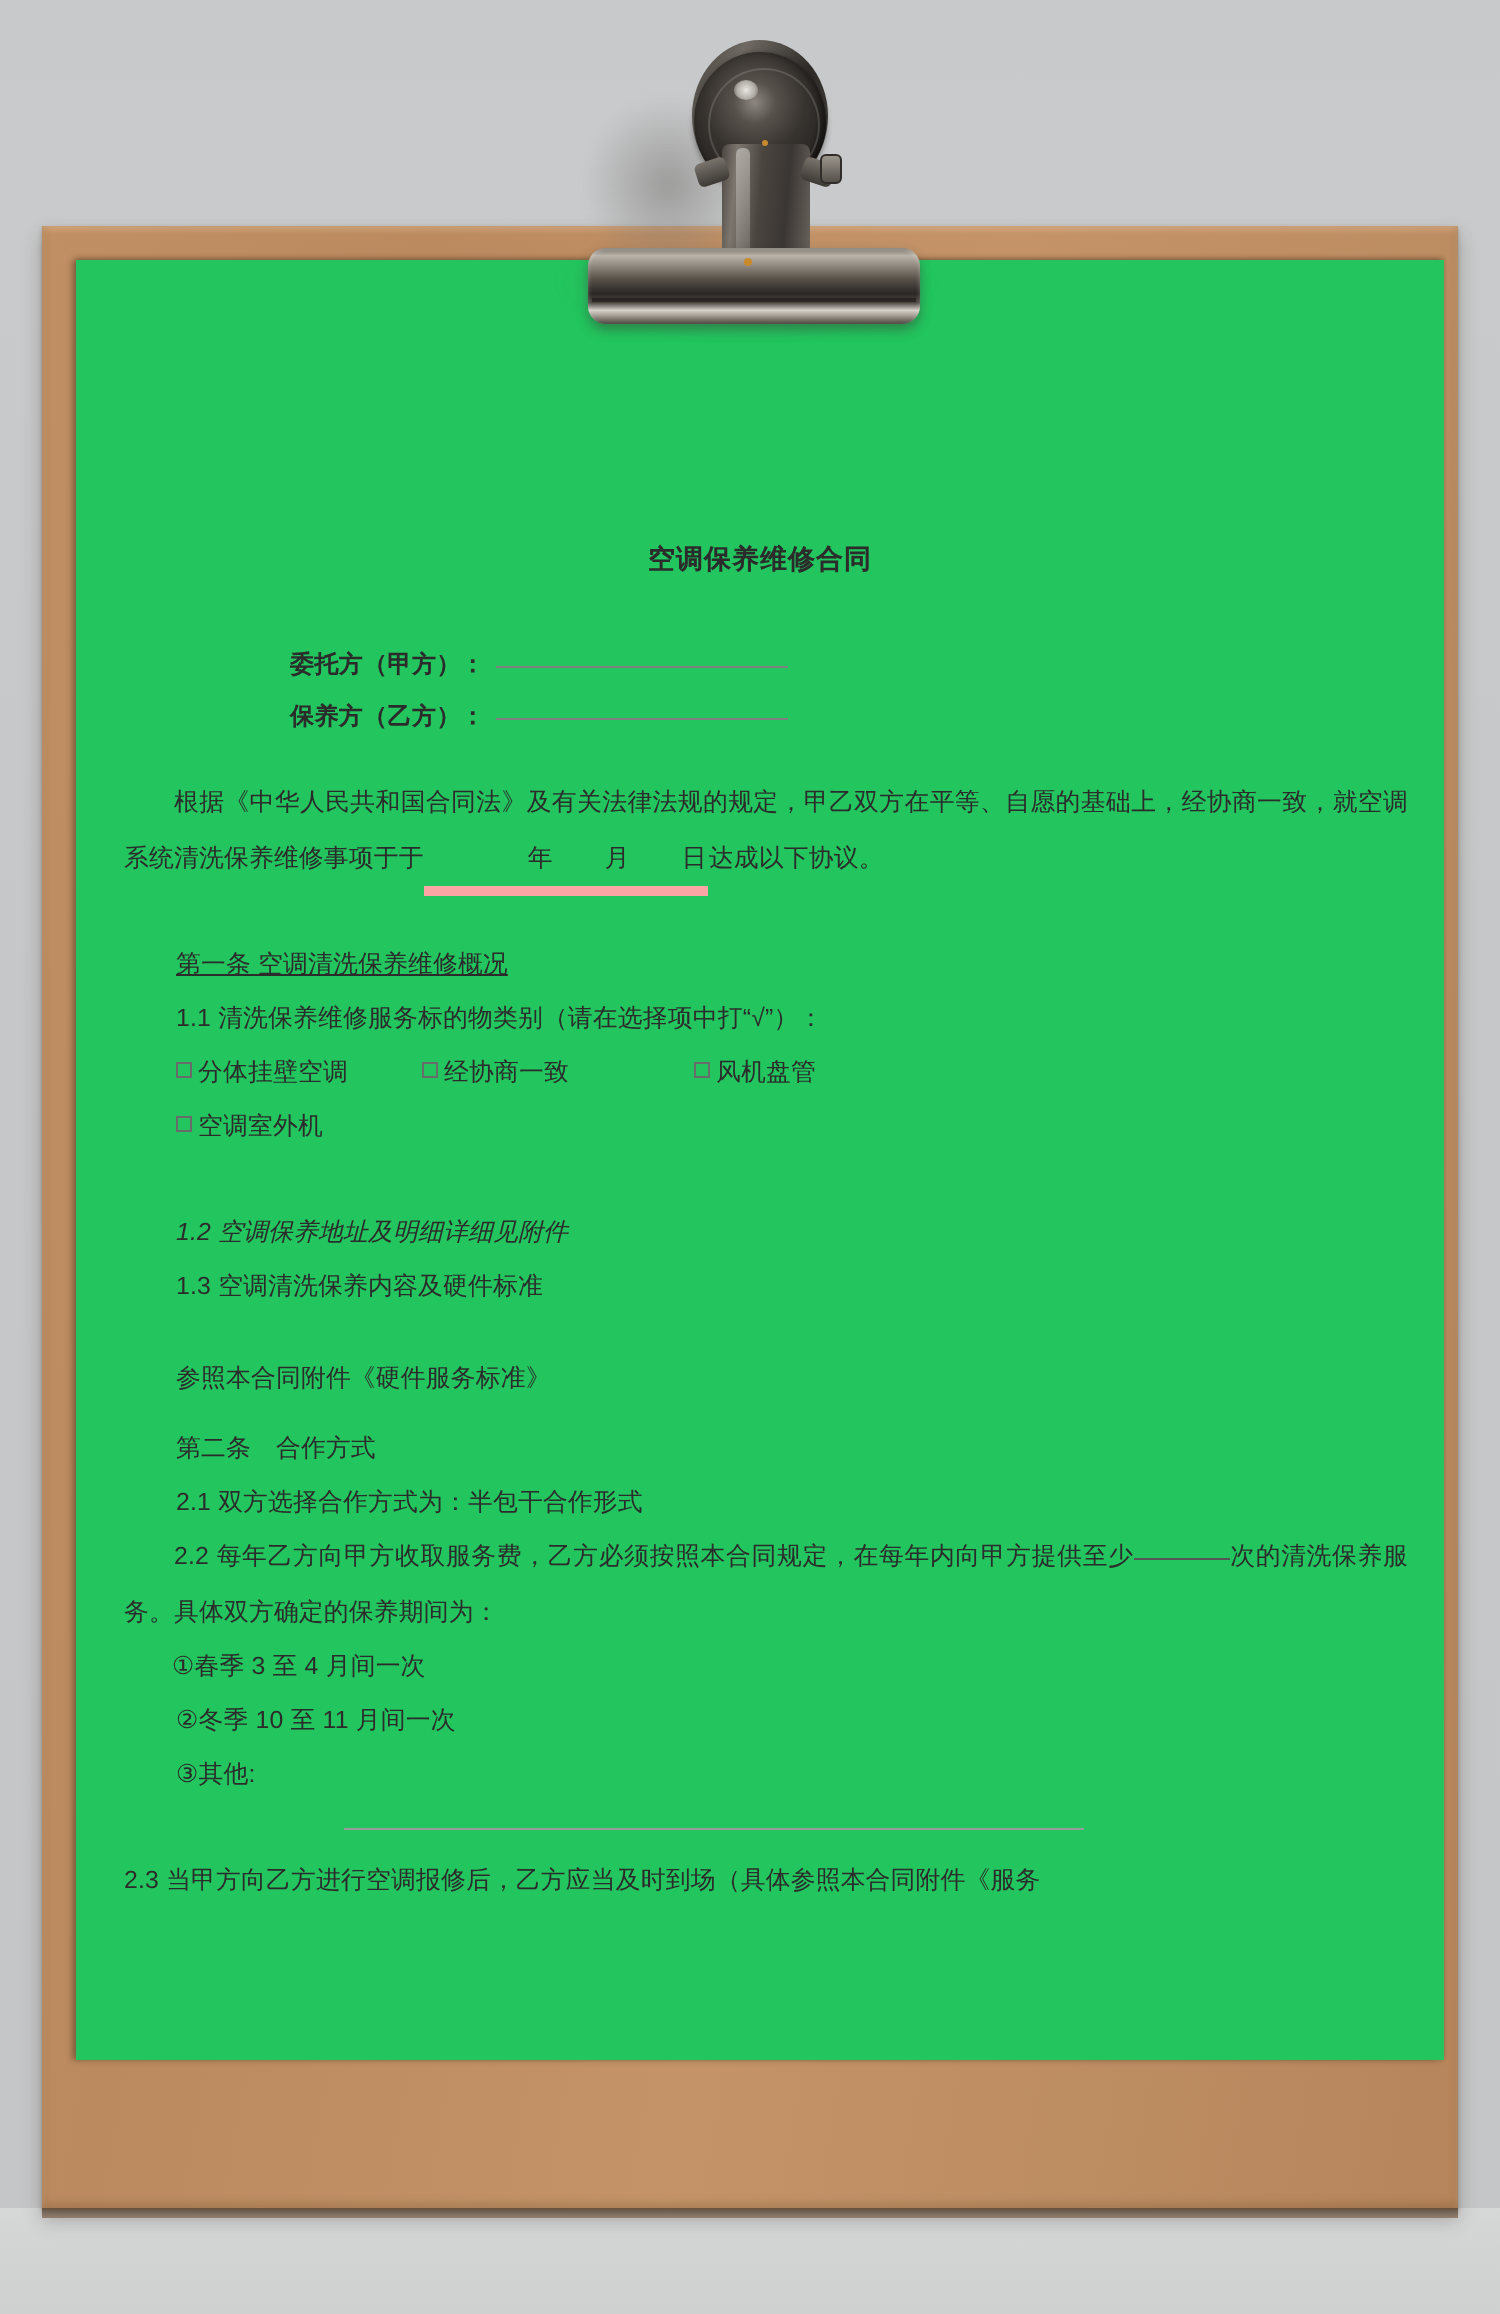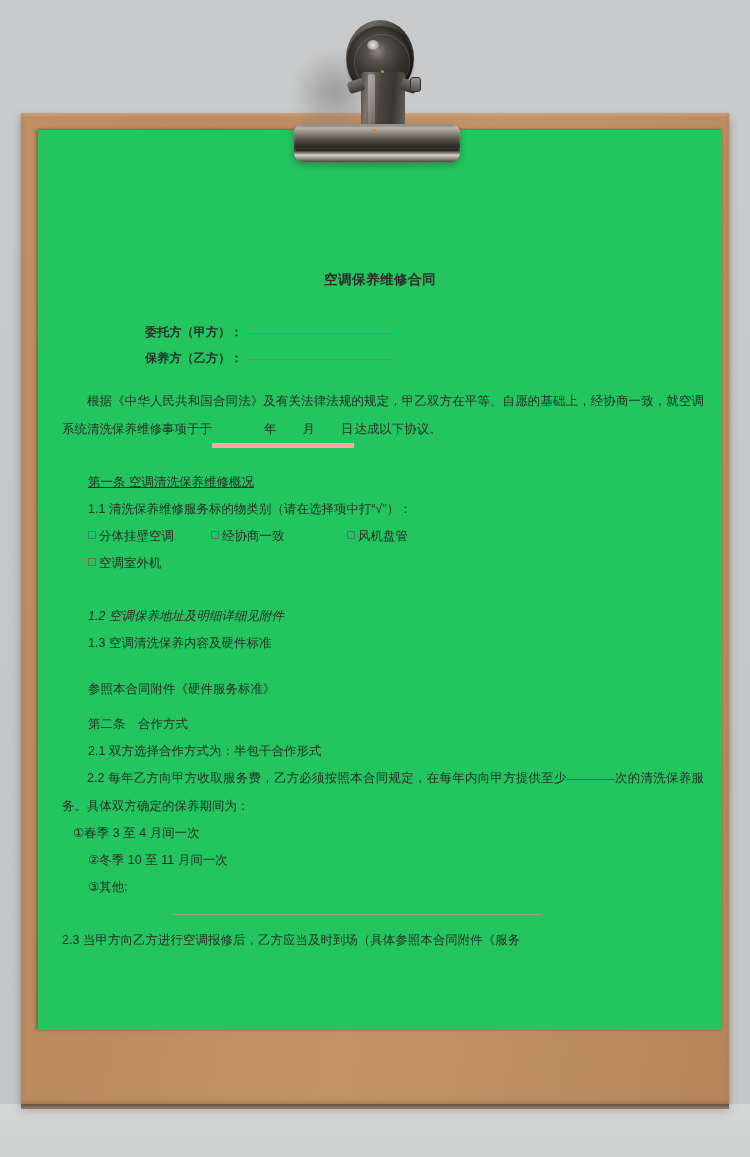--- a/index.html
+++ b/index.html
@@ -279,21 +279,21 @@
   .l-11     { top: 366px; left: 50px; }
   .l-boxes  { top: 393px; left: 50px; }
   .l-out    { top: 420px; left: 50px; }
   .l-other  { top: 446px; left: 50px; }
   .l-12     { top: 473px; left: 50px; font-style: italic; }
   .l-13     { top: 500px; left: 50px; }
   .l-ref    { top: 514px; left: 50px; margin-top: 32px; }
   .l-cond2  { top: 581px; left: 50px; }
   .l-21     { top: 608px; left: 50px; }
   .p-22     { top: 635px; left: 24px; width: 642px; white-space: normal; text-align: justify; text-indent: 25px; line-height: 27.5px; }
-  .l-s1     { top: 690px; left: 35px; }
+  .l-s1     { top: 690px; left: 48px; }
   .l-s2     { top: 717px; left: 50px; }
   .l-s3     { top: 744px; left: 50px; }
   .l-23     { top: 797px; left: 24px; width: 660px; }
 
   .chk {
     display: inline-block;
     width: 6px;
     height: 6px;
     border: 1px solid #6a6a6a;
     margin-right: 3px;

